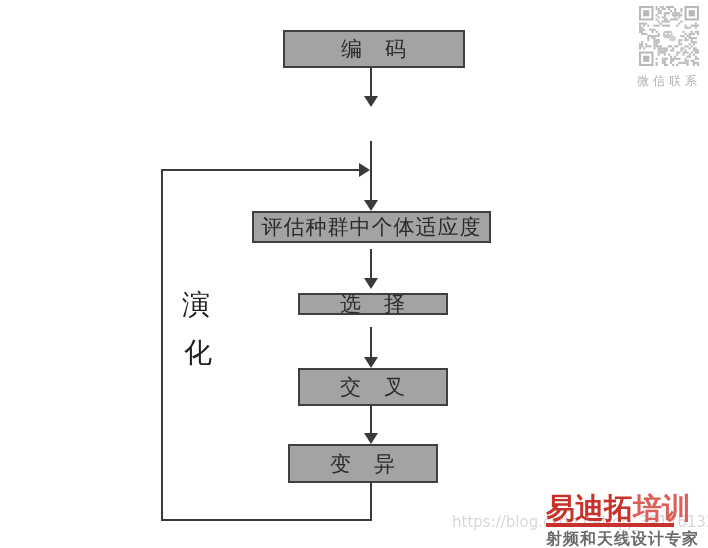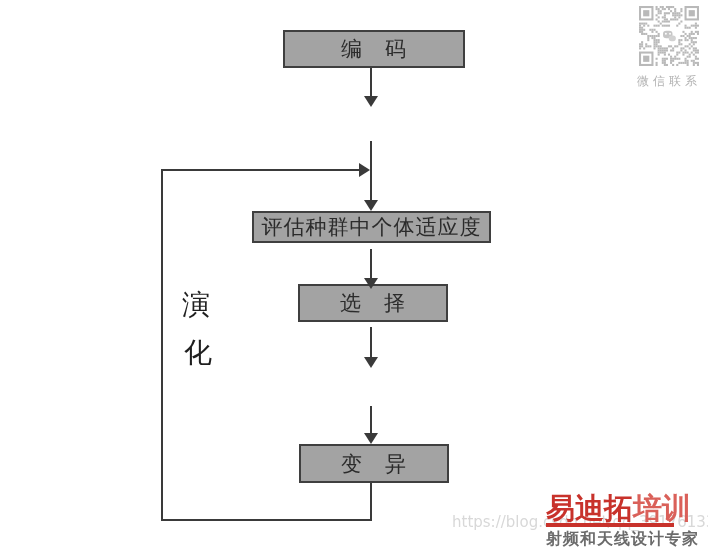--- a/index.html
+++ b/index.html
@@ -42,24 +42,27 @@
 <body>
 
 <div class="screen">
 
   <div class="node" style="left:283px;top:30px;width:182px;height:38px">
     <span>编　码</span>
   </div>
   <div class="node" style="left:252px;top:211px;width:239px;height:32px">
     <span>评估种群中个体适应度</span>
   </div>
-  <div class="node" style="left:298px;top:284px;width:150px;height:38px">
+  <div class="node" style="left:298px;top:293px;width:150px;height:22px">
     <span>选　择</span>
   </div>
-  <div class="node" style="left:299px;top:444px;width:150px;height:39px">
+  <div class="node" style="left:298px;top:368px;width:150px;height:38px">
+    <span>交　叉</span>
+  </div>
+  <div class="node" style="left:288px;top:444px;width:150px;height:39px">
     <span>变　异</span>
   </div>
 
   <div class="v" style="left:370px;top:68px;height:29px"></div>
   <div class="v" style="left:370px;top:141px;height:60px"></div>
   <div class="v" style="left:370px;top:249px;height:30px"></div>
   <div class="v" style="left:370px;top:327px;height:31px"></div>
   <div class="v" style="left:370px;top:406px;height:28px"></div>
   <div class="v" style="left:370px;top:483px;height:38px"></div>
 

